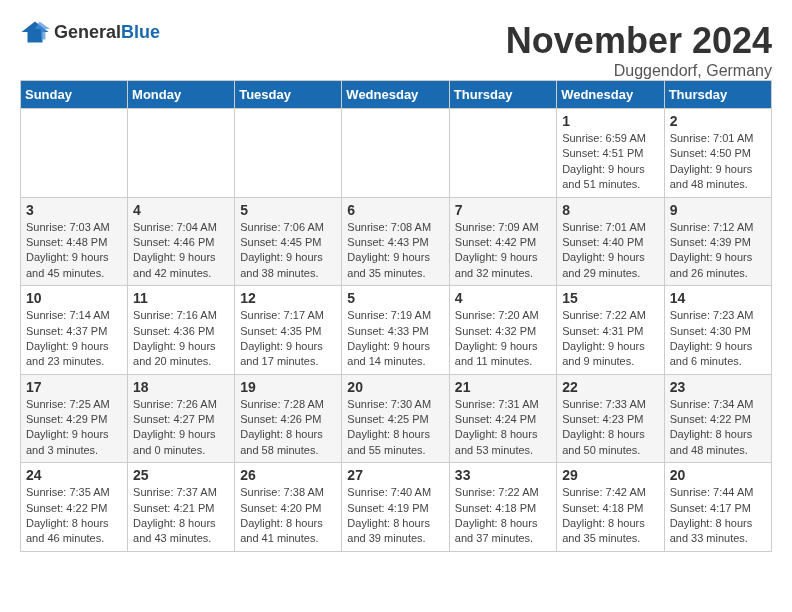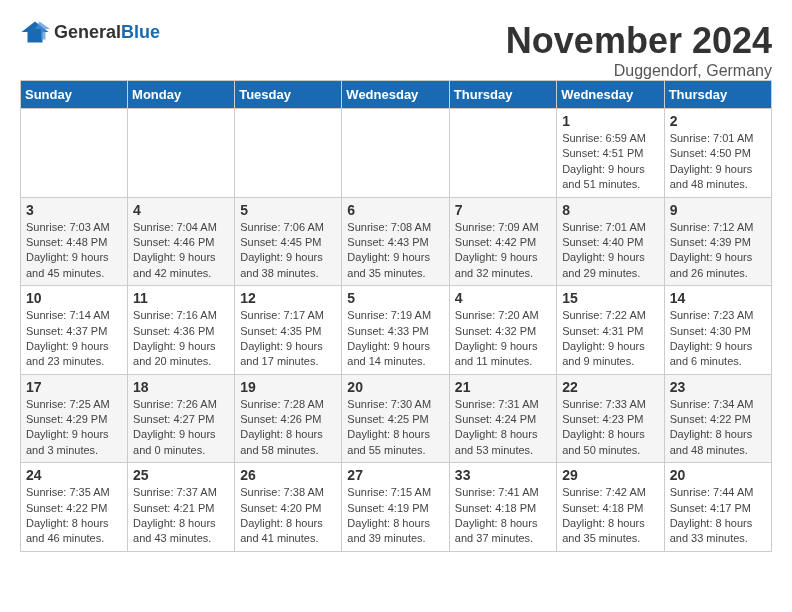--- a/index.html
+++ b/index.html
@@ -251,27 +251,27 @@
 Daylight: 8 hours and 43 minutes.</div>
         </td>
         <td>
           <div class="day-number">26</div>
           <div class="day-info">Sunrise: 7:38 AM
 Sunset: 4:20 PM
 Daylight: 8 hours and 41 minutes.</div>
         </td>
         <td>
           <div class="day-number">27</div>
-          <div class="day-info">Sunrise: 7:15 AM
+          <div class="day-info">Sunrise: 7:40 AM
 Sunset: 4:19 PM
 Daylight: 8 hours and 39 minutes.</div>
         </td>
         <td>
           <div class="day-number">33</div>
-          <div class="day-info">Sunrise: 7:41 AM
+          <div class="day-info">Sunrise: 7:22 AM
 Sunset: 4:18 PM
 Daylight: 8 hours and 37 minutes.</div>
         </td>
         <td>
           <div class="day-number">29</div>
           <div class="day-info">Sunrise: 7:42 AM
 Sunset: 4:18 PM
 Daylight: 8 hours and 35 minutes.</div>
         </td>
         <td>

